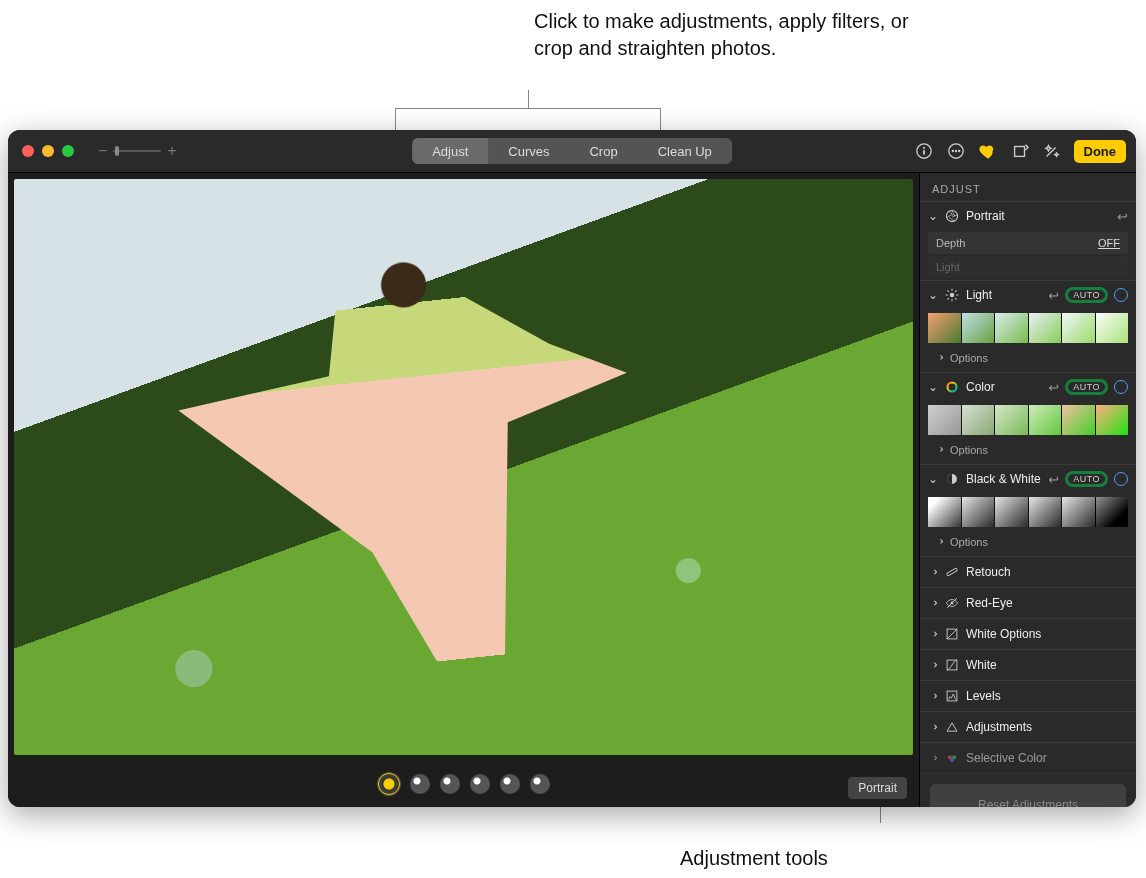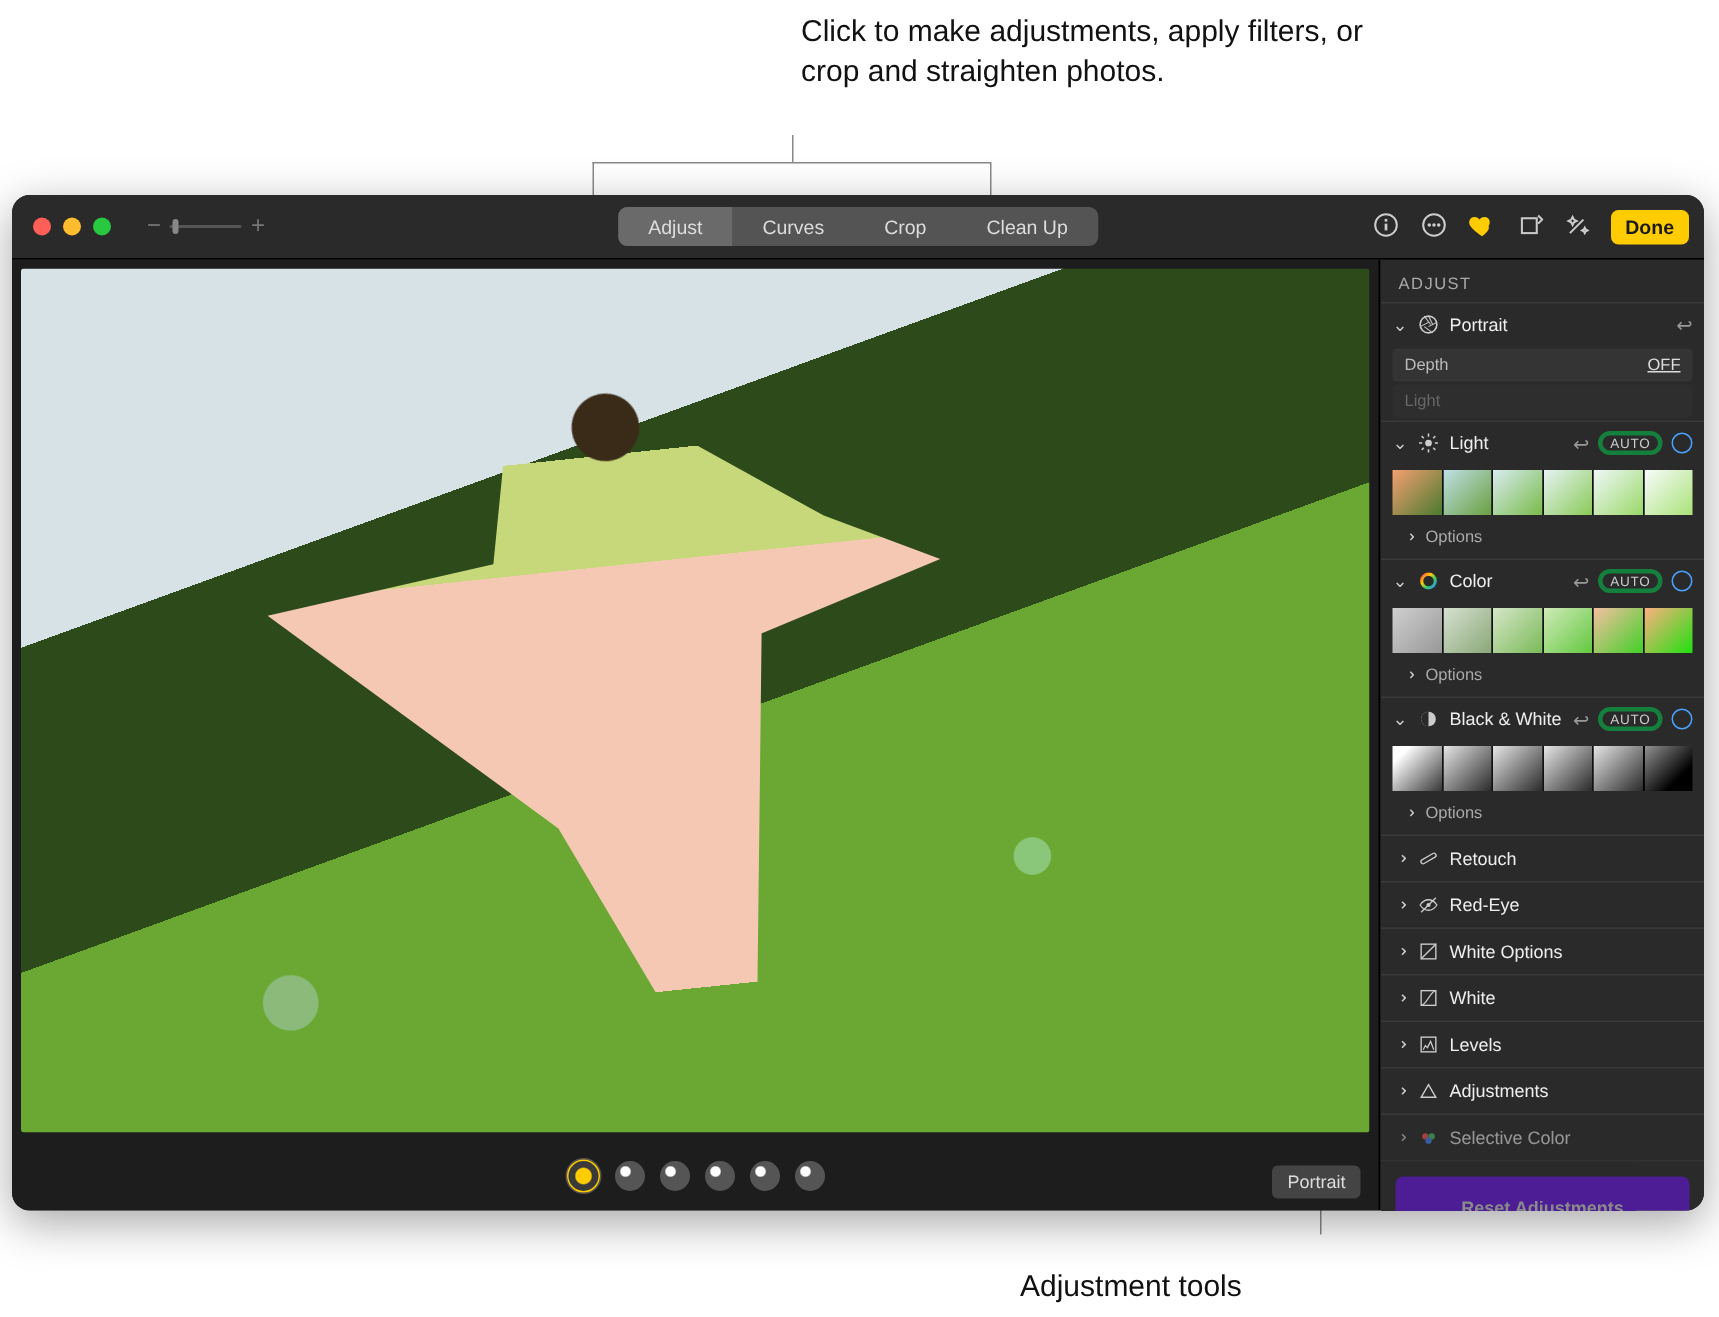--- a/index.html
+++ b/index.html
@@ -20,21 +20,21 @@
 .dot{width:12px;height:12px;border-radius:50%;}
 .red{background:#ff5f57;}
 .yellow{background:#febc2e;}
 .green{background:#28c840;}
 .zoom-ctrl{display:flex;align-items:center;gap:6px;margin-left:24px;color:#777;font-size:16px;}
 .zoom-track{width:48px;height:2px;background:#555;position:relative;border-radius:1px;}
 .zoom-thumb{width:4px;height:10px;background:#888;position:absolute;left:2px;top:-4px;border-radius:2px;}
 .seg{position:absolute;left:50%;transform:translateX(-50%);display:flex;background:#545454;border-radius:6px;overflow:hidden;height:26px;}
 .seg button{all:unset;padding:0 20px;font-size:13px;color:#ddd;display:flex;align-items:center;cursor:pointer;}
 .seg button.active{background:#6a6a6a;}
-.tb-right{position:absolute;right:10px;display:flex;align-items:flex-start;gap:12px;}
+.tb-right{position:absolute;right:10px;display:flex;align-items:center;gap:12px;}
 .tb-icon{color:#ccc;display:flex;align-items:center;justify-content:center;width:20px;height:20px;}
 .done-btn{background:#ffcc00;color:#1a1a1a;font-weight:600;font-size:13px;border:none;border-radius:5px;padding:4px 10px;cursor:pointer;}
 .body{flex:1;display:flex;overflow:hidden;}
 .main{flex:1;background:#1d1d1d;display:flex;flex-direction:column;position:relative;}
 .photo-area{flex:1;margin:6px;border-radius:2px;overflow:hidden;position:relative;}
 .photo{width:100%;height:100%;background:
   radial-gradient(circle at 40% 55%, rgba(255,255,255,0.35) 0 10px, transparent 11px),
   radial-gradient(circle at 62% 34%, rgba(255,200,255,0.4) 0 14px, transparent 15px),
   radial-gradient(circle at 20% 85%, rgba(200,220,255,0.35) 0 18px, transparent 19px),
   radial-gradient(circle at 75% 68%, rgba(200,255,255,0.35) 0 12px, transparent 13px),
@@ -79,21 +79,21 @@
 .thumbs.color .t:nth-child(3){background:linear-gradient(135deg,#d6e6c8,#7aba58);}
 .thumbs.color .t:nth-child(4){background:linear-gradient(135deg,#cfeab8,#64c840);}
 .thumbs.color .t:nth-child(5){background:linear-gradient(135deg,#f6c0a0,#40d028);}
 .thumbs.color .t:nth-child(6){background:linear-gradient(135deg,#ffb080,#20e010);}
 .thumbs.bw .t{background:linear-gradient(135deg,#e6e6e6,#2a2a2a);}
 .thumbs.bw .t:nth-child(1){filter:brightness(1.3);}
 .thumbs.bw .t:nth-child(6){filter:brightness(0.6) contrast(1.8);}
 .options-row{display:flex;align-items:center;gap:6px;color:#aaa;font-size:11px;padding:4px 14px 8px;}
 .simple-head{display:flex;align-items:center;gap:6px;padding:7px 8px;cursor:pointer;}
 .simple-head .disclosure{transform:rotate(-90deg);}
-.reset-btn{margin:10px 10px 14px;background:#4c1d95;color:#8a8a8a;font-size:12px;border:none;border-radius:5px;padding:14px 0;width:calc(100% - 20px);cursor:pointer;font-weight:bold;}
+.reset-btn{margin:10px 10px 14px;background:#404040;color:#8a8a8a;font-size:12px;border:none;border-radius:5px;padding:14px 0;width:calc(100% - 20px);cursor:pointer;}
 svg{display:block;}
 </style>
 </head>
 <body>
 <div class="canvas">
 
 <div class="callout top">Click to make adjustments, apply filters, or crop and straighten photos.</div>
 <div class="callout bottom">Adjustment tools</div>
 <div class="leader h1"></div>
 <div class="leader v1"></div>

